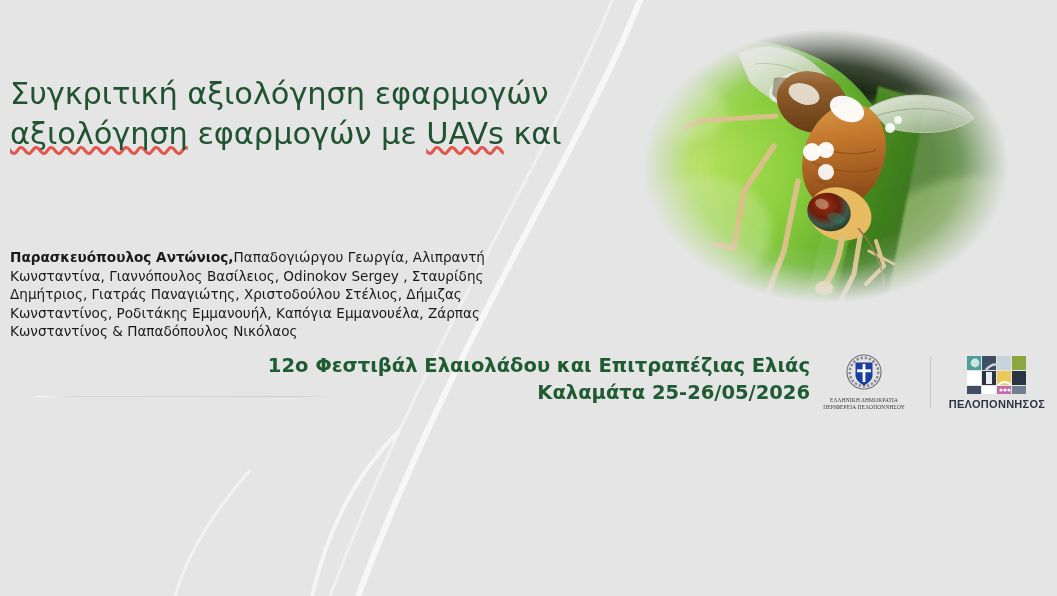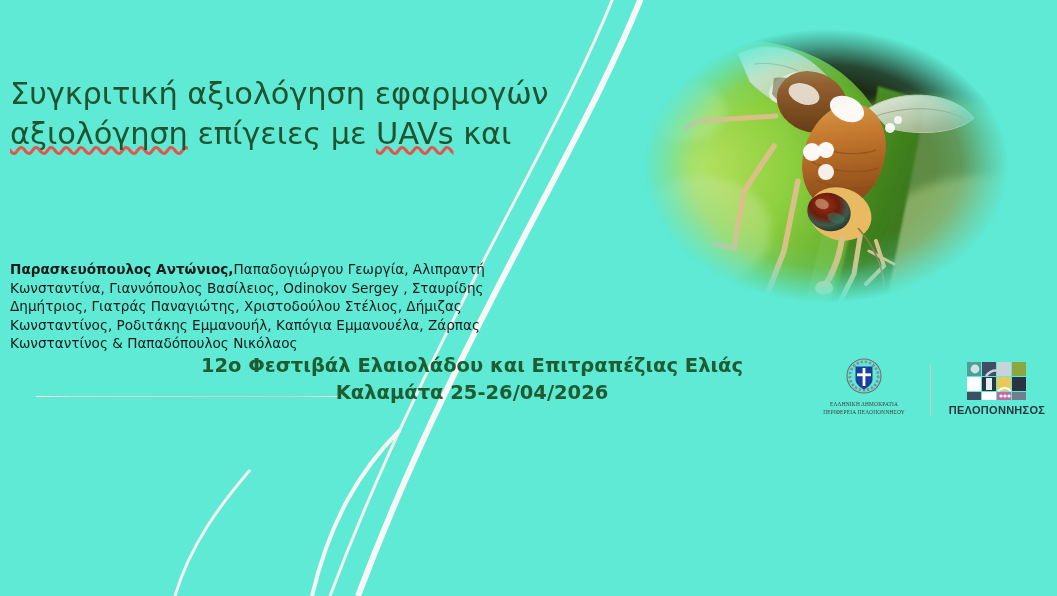--- a/index.html
+++ b/index.html
@@ -3,21 +3,21 @@
 <meta charset="utf-8">
 <style>
   html,body{margin:0;padding:0;}
   body{
     width:1057px;height:596px;
     background:#ffffff;
     font-family:"DejaVu Sans","Liberation Sans",sans-serif;
     overflow:hidden;
     position:relative;
   }
-  #slide{position:absolute;inset:0;overflow:hidden;background:#5eead4;}
+  #slide{position:absolute;inset:0;overflow:hidden;background:#e5e5e5;}
 
   
   .bg-curve{position:absolute;pointer-events:none;}
   .bg-curve svg{display:block;}
 
   
   .title{
     position:absolute;left:10px;top:74px;width:590px;
     color:#205330;
     font-size:30.5px;line-height:40px;
@@ -26,55 +26,55 @@
   }
   .title .ital{font-style:italic;}
   .sp{ 
     text-decoration:underline wavy #e2574c;
     text-decoration-skip-ink:none;
     text-underline-offset:2px;
   }
 
   
   .authors{
-    position:absolute;left:10px;top:260px;width:480px;
+    position:absolute;left:10px;top:248px;width:480px;
     color:#1a1a1a;
     font-size:13.6px;line-height:18.6px;
   }
   .authors b{font-weight:700;}
 
   
   .hrule{
     position:absolute;left:36px;top:396px;width:306px;height:1px;
     background:linear-gradient(to right,#ffffff,#d8d8d8 12%,#cfcfcf 85%,#e8e8e8);
   }
 
   
   .festival{
-    position:absolute;left:142px;top:352px;width:660px;
-    text-align:center;color:#1f5c32;
+    position:absolute;left:150px;top:352px;width:660px;
+    text-align:right;color:#1f5c32;
     font-weight:700;font-size:19.5px;line-height:27px;
   }
 
   
   .photo{
     position:absolute;left:600px;top:2px;width:452px;height:330px;
   }
   .photo .oval{
     position:absolute;left:26px;top:14px;width:400px;height:300px;
     border-radius:50%;
     overflow:hidden;
     -webkit-mask-image:radial-gradient(ellipse 47% 47% at 50% 50%,#000 58%,rgba(0,0,0,.85) 72%,rgba(0,0,0,.35) 86%,rgba(0,0,0,0) 97%);
     mask-image:radial-gradient(ellipse 47% 47% at 50% 50%,#000 58%,rgba(0,0,0,.85) 72%,rgba(0,0,0,.35) 86%,rgba(0,0,0,0) 97%);
   }
   .photo .oval svg{display:block;}
 
   
   .logo-row-top{position:absolute;left:812px;top:348px;width:240px;height:68px;
-    display:flex;align-items:flex-end;}
+    display:flex;align-items:center;}
   .logo-div{width:1px;height:52px;background:#c9c9c9;margin:0 14px;}
 
   .logo-row-bottom{position:absolute;left:0;top:440px;width:1057px;height:156px;}
 
   .cap{font-family:"Liberation Serif","DejaVu Serif",serif;}
   .capsans{font-family:"Liberation Sans","DejaVu Sans",sans-serif;}
 </style>
 </head>
 <body>
 
@@ -84,32 +84,32 @@
     <svg width="1057" height="596" viewBox="0 0 1057 596">
       <path d="M620,-20 C560,140 430,330 330,596" fill="none" stroke="#f0f0f0" stroke-width="3"></path>
       <path d="M648,-20 C588,140 458,330 358,596" fill="none" stroke="#f7f7f7" stroke-width="6"></path>
       <path d="M250,470 C220,505 190,545 175,596" fill="none" stroke="#f2f2f2" stroke-width="3"></path>
       <path d="M400,430 C360,470 330,520 312,596" fill="none" stroke="#f5f5f5" stroke-width="4"></path>
     </svg>
   </div>
 
   <div class="title">
     <div><span>Συγκριτική αξιολόγηση εφαρμογών</span></div>
-    <div><span class="sp">αξιολόγηση</span><span> επίγειες με </span><span class="sp">UAVs</span><span> και</span></div>
+    <div><span class="sp">αξιολόγηση</span><span> εφαρμογών με </span><span class="sp">UAVs</span><span> και</span></div>
   </div>
 
   <div class="authors">
     <b>Παρασκευόπουλος Αντώνιος,</b><span>Παπαδογιώργου Γεωργία, Αλιπραντή Κωνσταντίνα, Γιαννόπουλος Βασίλειος, Odinokov Sergey , Σταυρίδης Δημήτριος,  Γιατράς Παναγιώτης, Χριστοδούλου Στέλιος, Δήμιζας Κωνσταντίνος, Ροδιτάκης Εμμανουήλ, Καπόγια Εμμανουέλα, Ζάρπας Κωνσταντίνος &amp; Παπαδόπουλος Νικόλαος</span>
   </div>
 
   <div class="hrule"></div>
 
   <div class="festival">
     <div>12ο Φεστιβάλ Ελαιολάδου και Επιτραπέζιας Ελιάς</div>
-    <div>Καλαμάτα 25-26/04/2026</div>
+    <div>Καλαμάτα 25-26/05/2026</div>
   </div>
 
   <div class="photo">
     <div class="oval">
       <svg width="400" height="300" viewBox="0 0 400 300">
         <defs>
           <radialGradient id="oliveG" cx="35%" cy="45%" r="72%">
             <stop offset="0%" stop-color="#b6e05c"></stop>
             <stop offset="42%" stop-color="#8ccf3e"></stop>
             <stop offset="78%" stop-color="#63ad2e"></stop>

